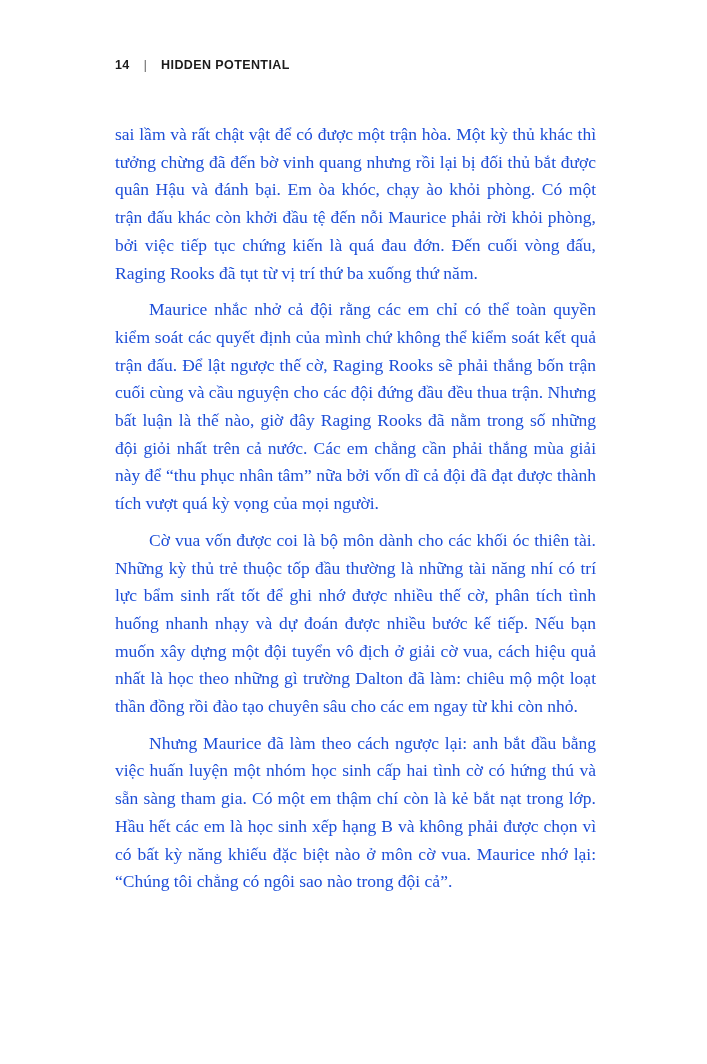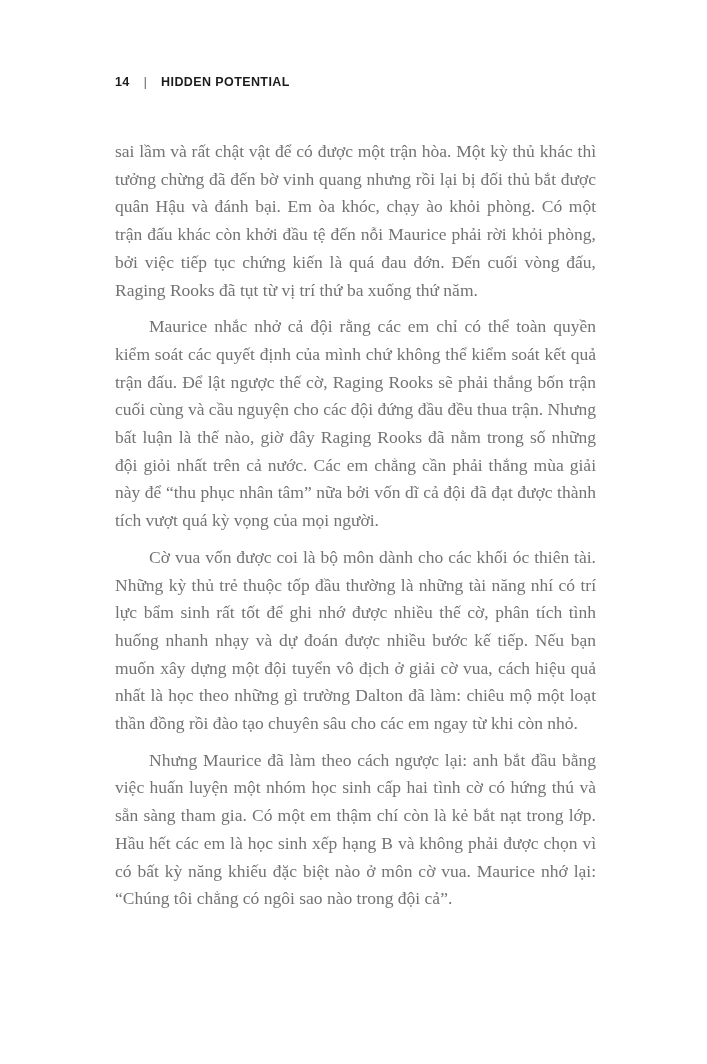--- a/index.html
+++ b/index.html
@@ -10,21 +10,21 @@
   body {
     width: 707px;
     height: 1064px;
     overflow: hidden;
     position: relative;
   }
   .page {
     box-sizing: border-box;
     width: 707px;
     height: 1064px;
-    padding: 75px 111px 0 115px;
+    padding: 58px 111px 0 115px;
     background: #ffffff;
   }
   .page-header {
     display: flex;
     align-items: center;
     font-family: "Liberation Sans", sans-serif;
     font-size: 12.5px;
     font-weight: 700;
     letter-spacing: 0.4px;
     color: #1c1c1c;
@@ -37,21 +37,21 @@
     color: #555555;
     margin-right: 14px;
     font-size: 11.5px;
     transform: scaleY(1.1);
   }
   .body-text {
     margin-top: 49px;
     font-family: "Liberation Serif", "DejaVu Serif", serif;
     font-size: 17.5px;
     line-height: 27.7px;
-    color: #737373;
+    color: #1d4ed8;
     text-align: justify;
   }
   .para {
     margin: 0 0 9px 0;
     text-indent: 34px;
   }
   .para.no-indent {
     text-indent: 0;
   }
 </style>

